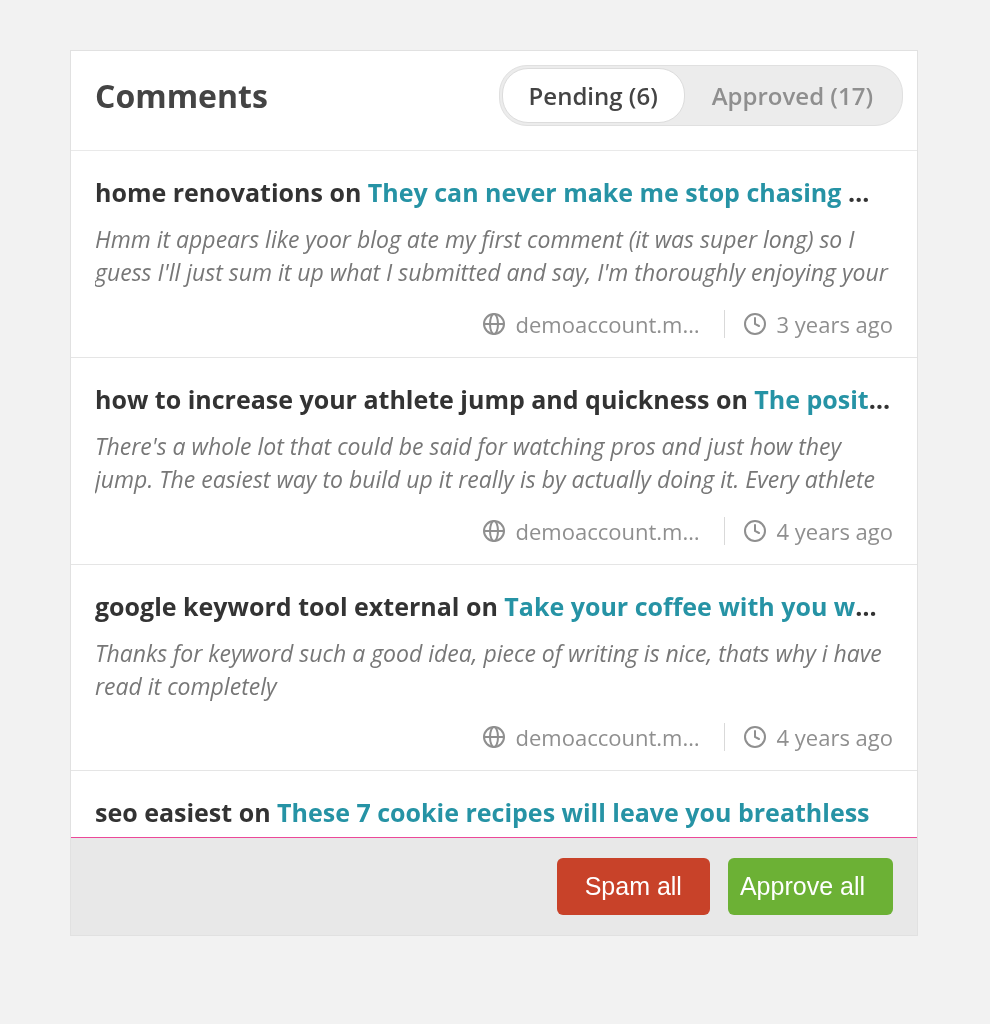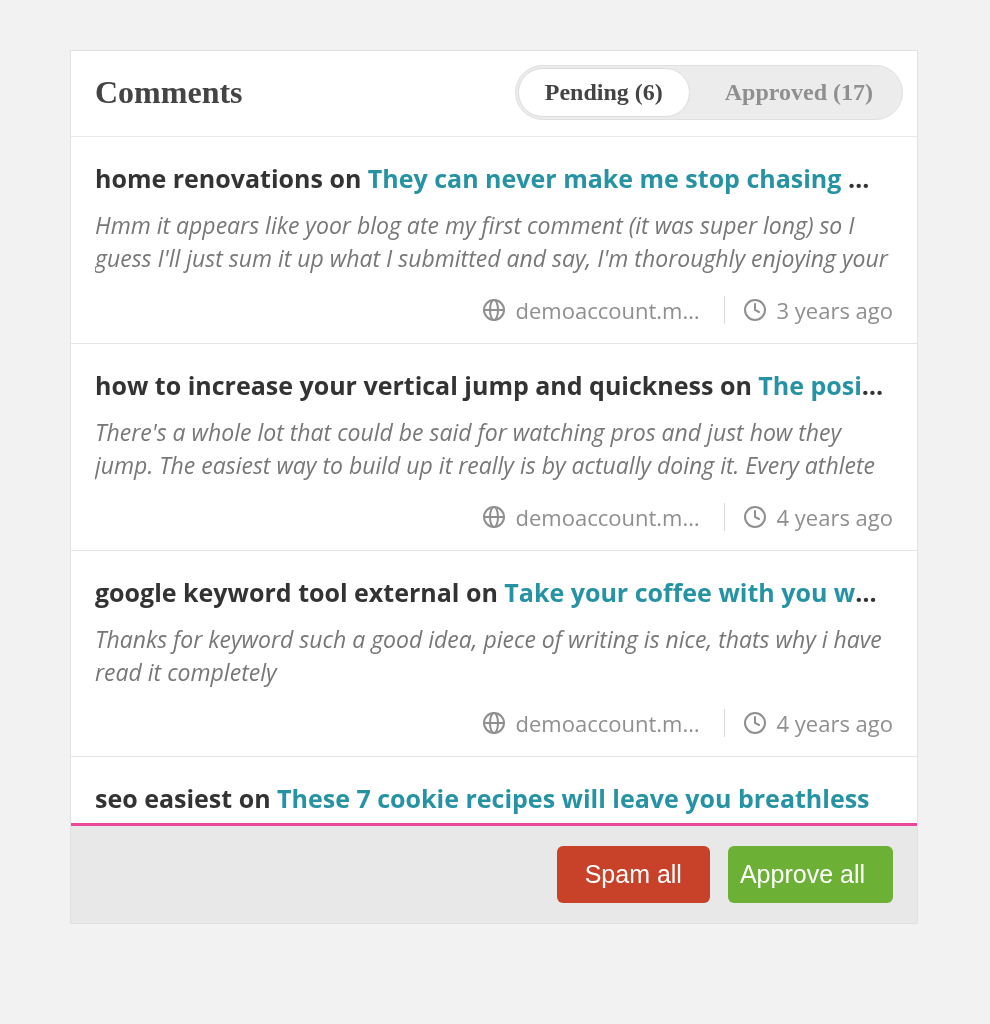--- a/index.html
+++ b/index.html
@@ -21,32 +21,31 @@
     width: 848px;
     background: #ffffff;
     border: 1px solid #e1e1e1;
     display: flex;
     flex-direction: column;
   }
   .panel-header {
     display: flex;
     align-items: center;
     justify-content: space-between;
-    padding: 14px 14px 16px 24px;
+    padding: 14px 14px 24px 24px;
     border-bottom: 1px solid #e9e9e9;
-    font-family: Liberation Serif, serif;
   }
   .panel-title {
     font-size: 32px;
     font-weight: 700;
     color: #444;
   }
   .tabs {
     display: flex;
-    gap: 8px;
+    gap: 0;
     background: #ececec;
     border: 1px solid #e0e0e0;
     border-radius: 28px;
     padding: 2px;
     justify-content: flex-end;
   }
   .tab {
     font-size: 24px;
     font-weight: 600;
     padding: 10px 26px;
@@ -110,21 +109,21 @@
     background: #d9d9d9;
   }
   .meta-site-text {
     max-width: 190px;
     white-space: nowrap;
     overflow: hidden;
     text-overflow: ellipsis;
   }
   .footer {
     background: #e8e8e8;
-    border-top: 3px solid #ec4899;
+    border-top: 1px solid #ec4899;
     padding: 20px 24px;
     display: flex;
     justify-content: flex-end;
     gap: 18px;
   }
   .btn {
     font-size: 25px;
     color: #fff;
     padding: 14px 28px;
     border-radius: 6px;
@@ -171,21 +170,21 @@
                 <circle cx="12" cy="12" r="10" fill="none" stroke="#8f8f8f" stroke-width="2"></circle>
                 <polyline points="12,6 12,12 16,14" fill="none" stroke="#8f8f8f" stroke-width="2" stroke-linecap="round"></polyline>
               </svg>
             <span>3 years ago</span>
           </div>
         </div>
       </div>
 
       <div class="comment">
         <div class="comment-title">
-          <span>how to increase your vertical jump and quickness</span><span class="on"> on </span><span class="post">The positive e...</span>
+          <span>how to increase your athlete jump and quickness</span><span class="on"> on </span><span class="post">The positive e...</span>
         </div>
         <div class="comment-body">There's a whole lot that could be said for watching pros and just how they jump. The easiest way to build up it really is by actually doing it. Every athlete differs from</div>
         <div class="comment-meta">
           <div class="meta-item">
             <svg class="icon" viewBox="0 0 24 24">
                 <circle cx="12" cy="12" r="10" fill="none" stroke="#8f8f8f" stroke-width="2"></circle>
                 <ellipse cx="12" cy="12" rx="4" ry="10" fill="none" stroke="#8f8f8f" stroke-width="2"></ellipse>
                 <line x1="2" y1="12" x2="22" y2="12" stroke="#8f8f8f" stroke-width="2"></line>
               </svg>
             <span class="meta-site-text">demoaccount.ma...</span>

